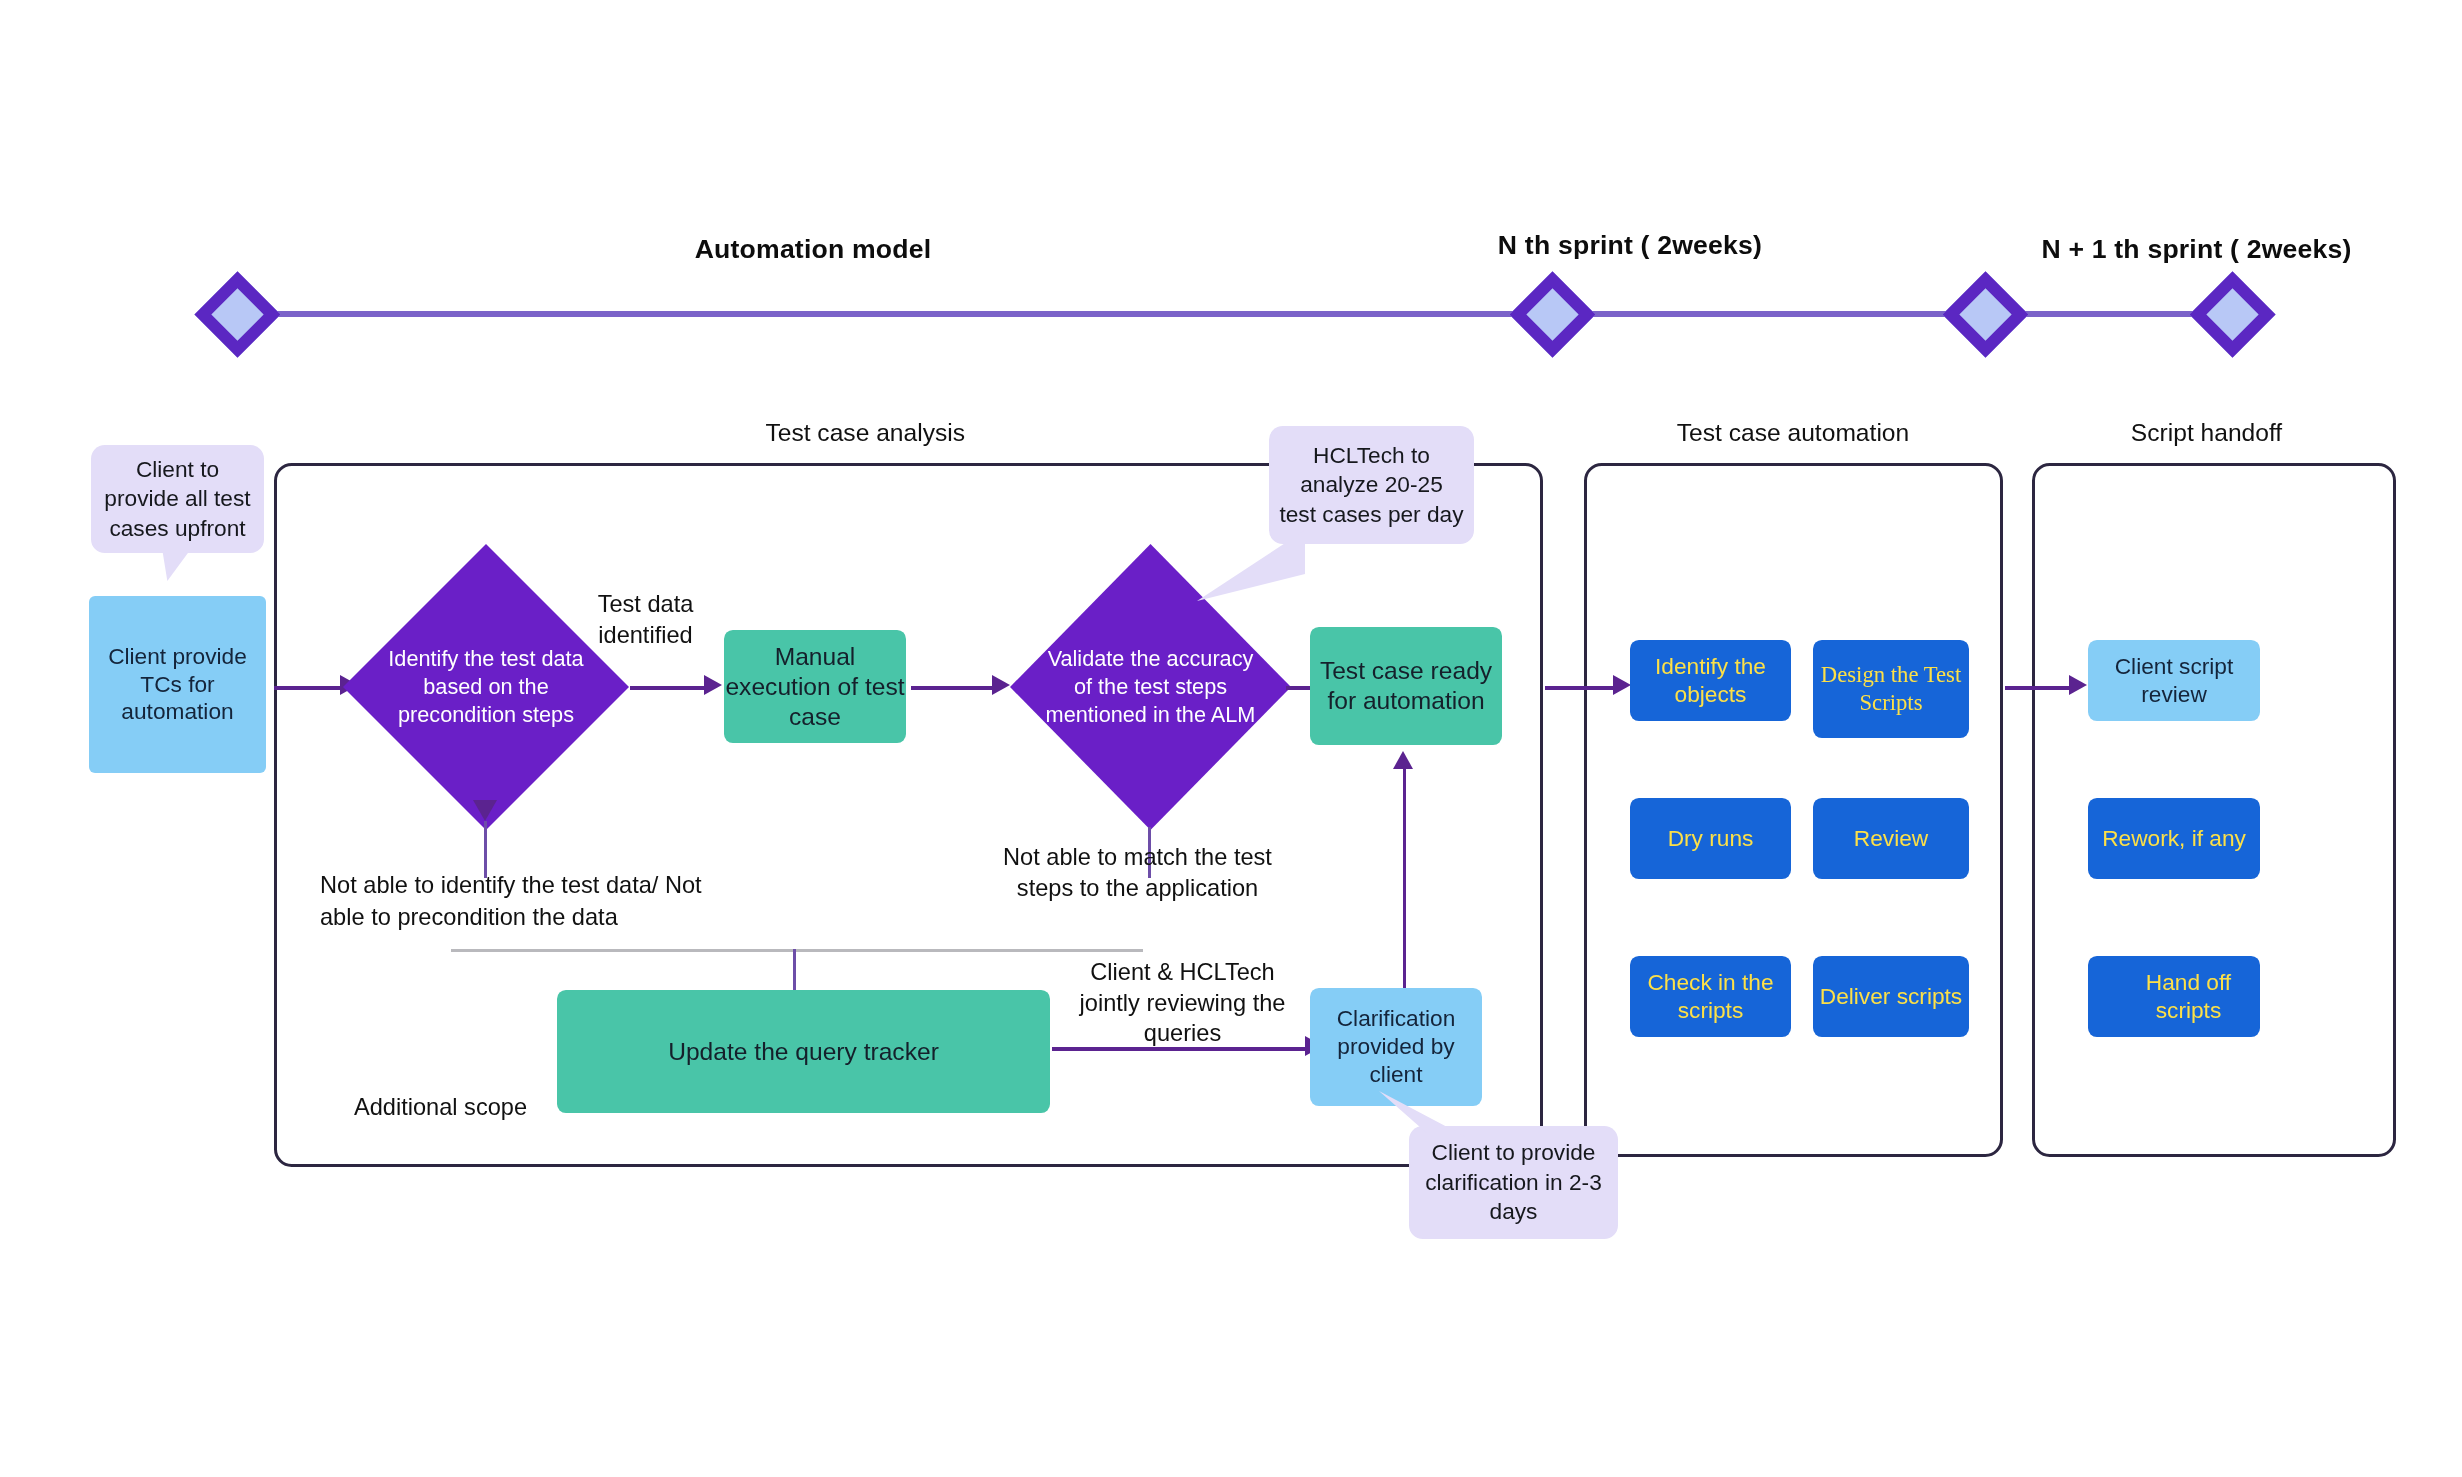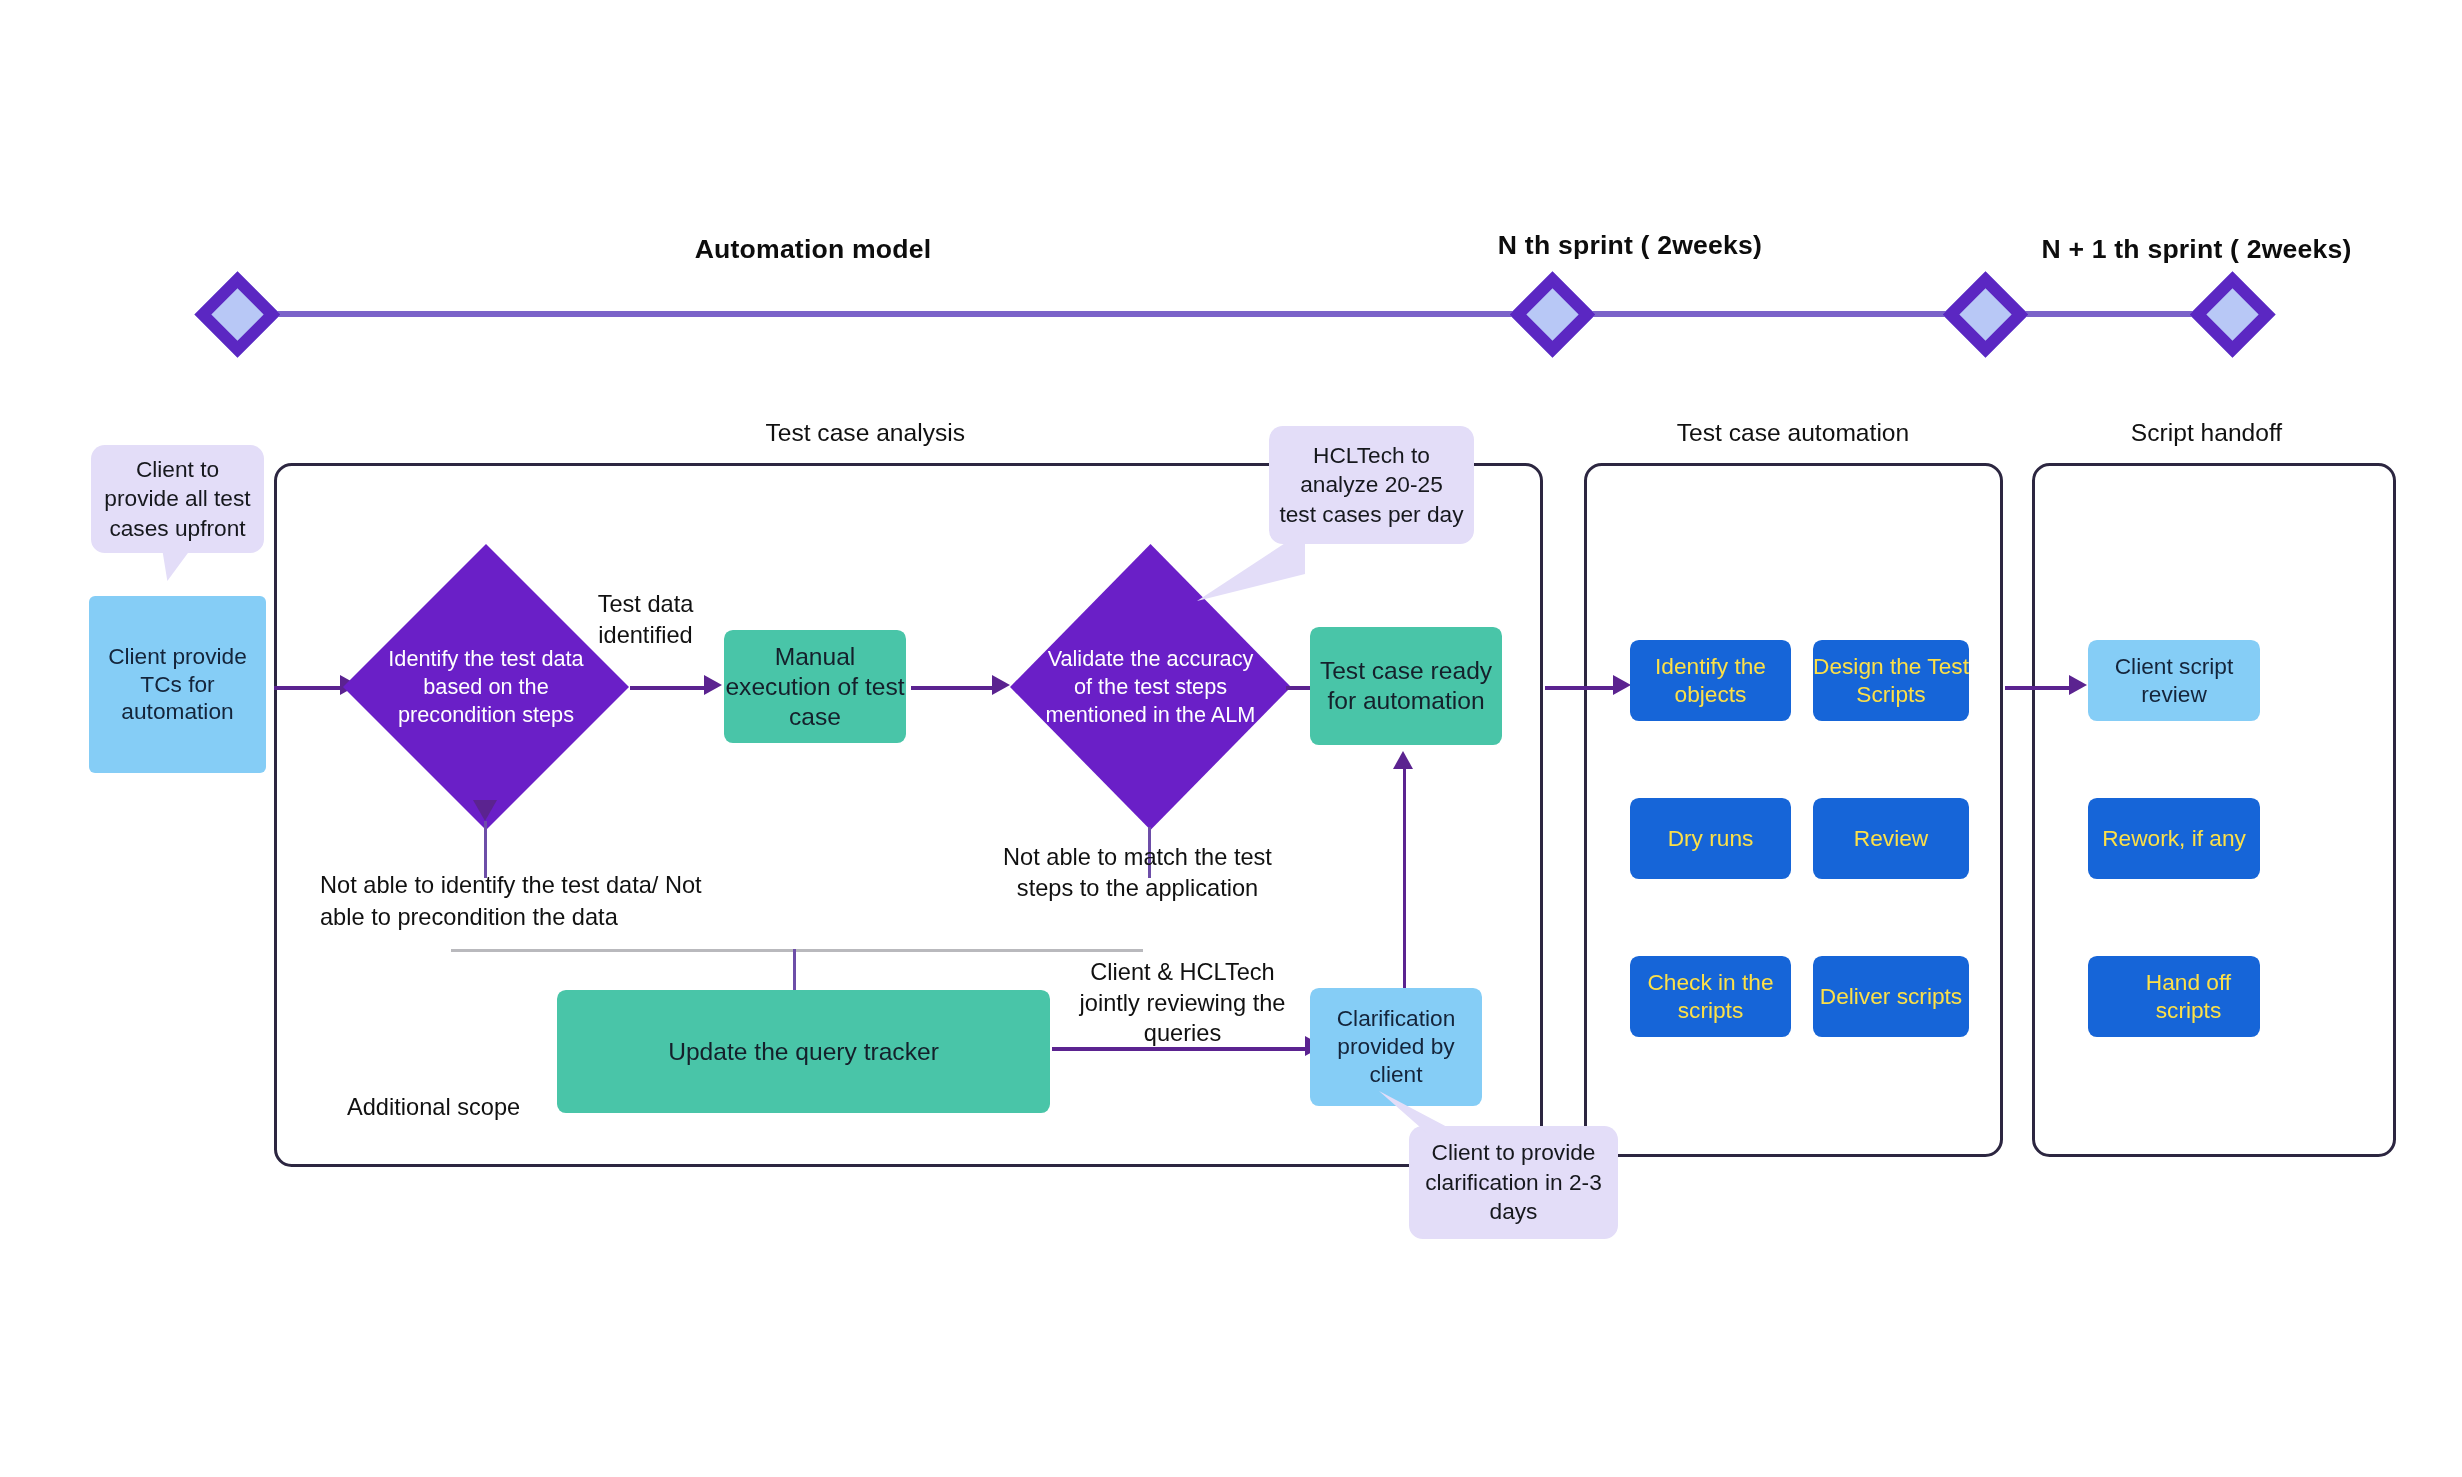--- a/index.html
+++ b/index.html
@@ -121,41 +121,41 @@
 <div class="vline" style="left:484px;top:821px;height:57px;"></div>
 
 <div class="lbl-l" style="left:320px;top:842px;width:394px;">Not able to identify the test data/ Not able to precondition the data</div>
 
 <div class="vline" style="left:1148px;top:827px;height:51px;"></div>
 <div class="lbl" style="left:975px;top:842px;width:325px;">Not able to match the test steps to the application</div>
 
 <div class="hline-gray" style="left:451px;top:949px;width:692px;"></div>
 <div class="vline" style="left:793px;top:949px;height:120px;"></div>
 
-<div class="lbl-l" style="left:347px;top:1064px;width:187px;text-align:left;">Additional scope</div>
+<div class="lbl-l" style="left:347px;top:1064px;width:187px;text-align:center;">Additional scope</div>
 
 <div class="node teal" style="left:557px;top:990px;width:493px;height:123px;">Update the query tracker</div>
 
 <div class="arrow-line" style="left:1052px;top:1047px;width:256px;"></div>
 <div class="arrow-head-r" style="left:1305px;top:1036px;"></div>
 <div class="lbl" style="left:1069px;top:957px;width:227px;">Client &amp; HCLTech jointly reviewing the queries</div>
 
 <div class="node lightblue2" style="left:1310px;top:988px;width:172px;height:118px;">Clarification provided by client</div>
 
 <div class="arrow-line" style="left:1403px;top:763px;width:3px;height:225px;background:#5b2390;"></div>
 <div class="arrow-head-u" style="left:1393px;top:751px;"></div>
 
 <div class="callout" style="left:1409px;top:1126px;width:209px;height:113px;">Client to provide clarification in 2-3 days</div>
 <div class="tail" style="left:1379px;top:1091px;width:89px;height:47px;clip-path:polygon(0 0,100% 100%,60% 100%);"></div>
 
 <div class="arrow-line" style="left:1545px;top:686px;width:71px;"></div>
 <div class="arrow-head-r" style="left:1613px;top:675px;"></div>
 
 <div class="node blue" style="left:1630px;top:640px;width:161px;height:81px;">Identify the objects</div>
-<div class="node blue" style="left:1813px;top:640px;width:156px;height:81px;">Design the Test Scripts</div>
+<div class="node blue" style="left:1813px;top:640px;width:156px;height:98px;font-family:Liberation Serif, serif;">Design the Test Scripts</div>
 <div class="node blue" style="left:1630px;top:798px;width:161px;height:81px;">Dry runs</div>
 <div class="node blue" style="left:1813px;top:798px;width:156px;height:81px;">Review</div>
 <div class="node blue" style="left:1630px;top:956px;width:161px;height:81px;">Check in the scripts</div>
 <div class="node blue" style="left:1813px;top:956px;width:156px;height:81px;">Deliver scripts</div>
 
 <div class="arrow-line" style="left:2005px;top:686px;width:67px;"></div>
 <div class="arrow-head-r" style="left:2069px;top:675px;"></div>
 
 <div class="node lightblue2" style="left:2088px;top:640px;width:172px;height:81px;">Client script review</div>
 <div class="node blue" style="left:2088px;top:798px;width:172px;height:81px;">Rework, if any</div>

